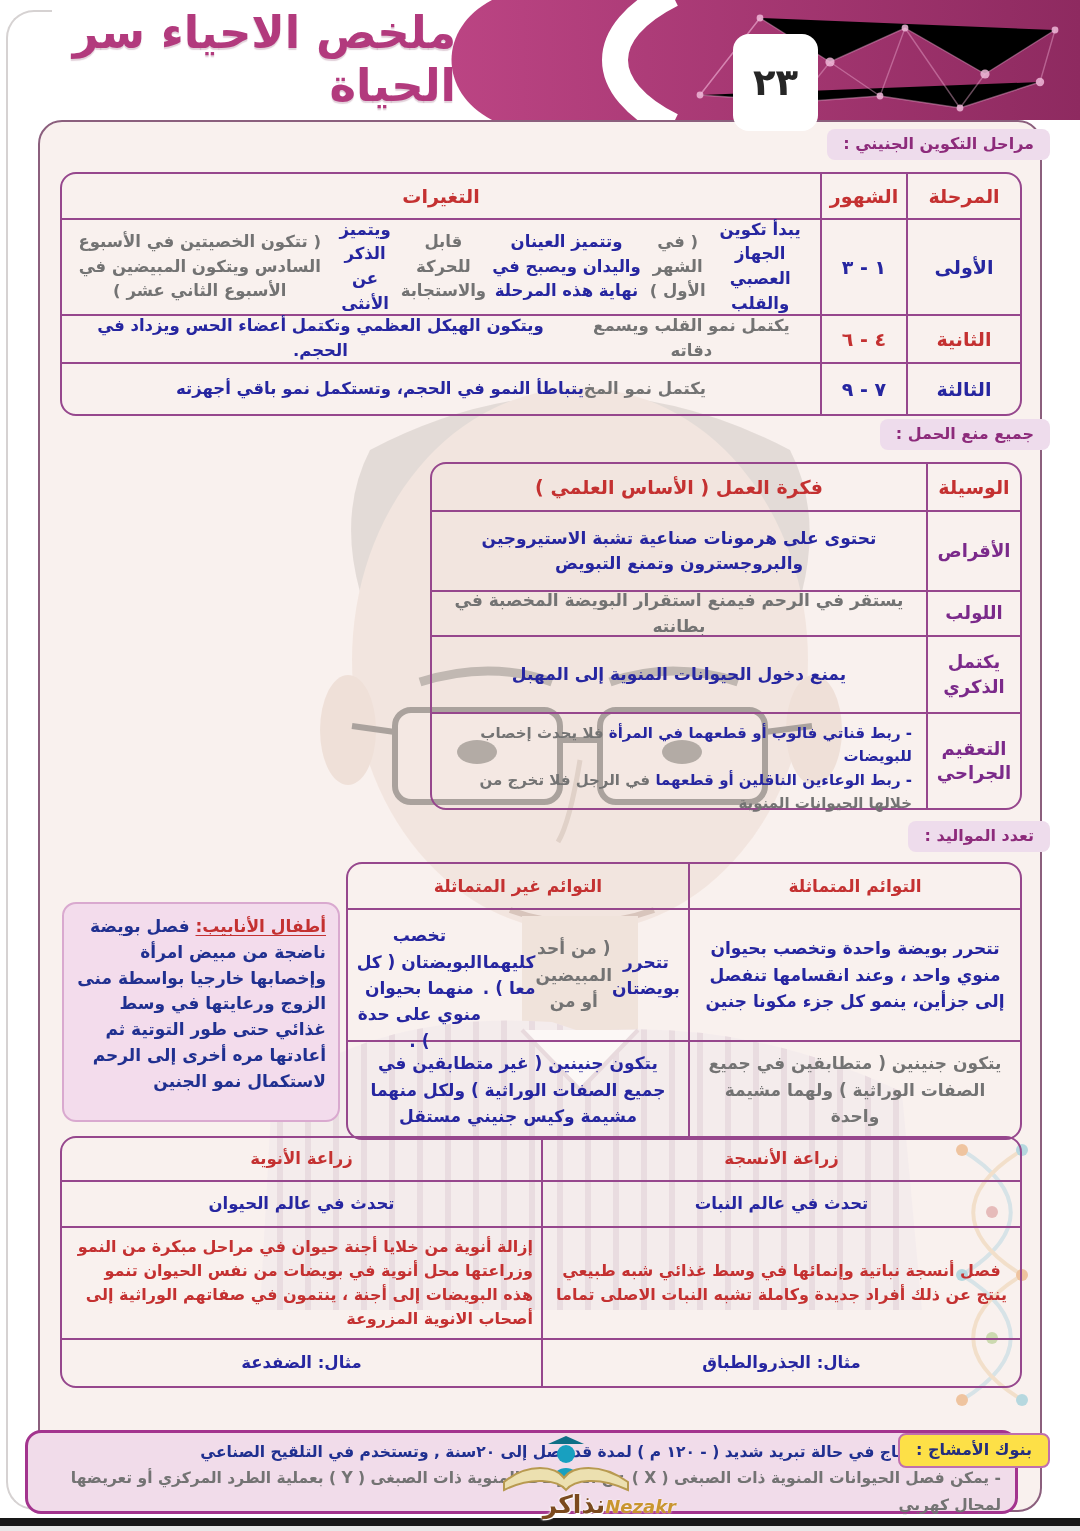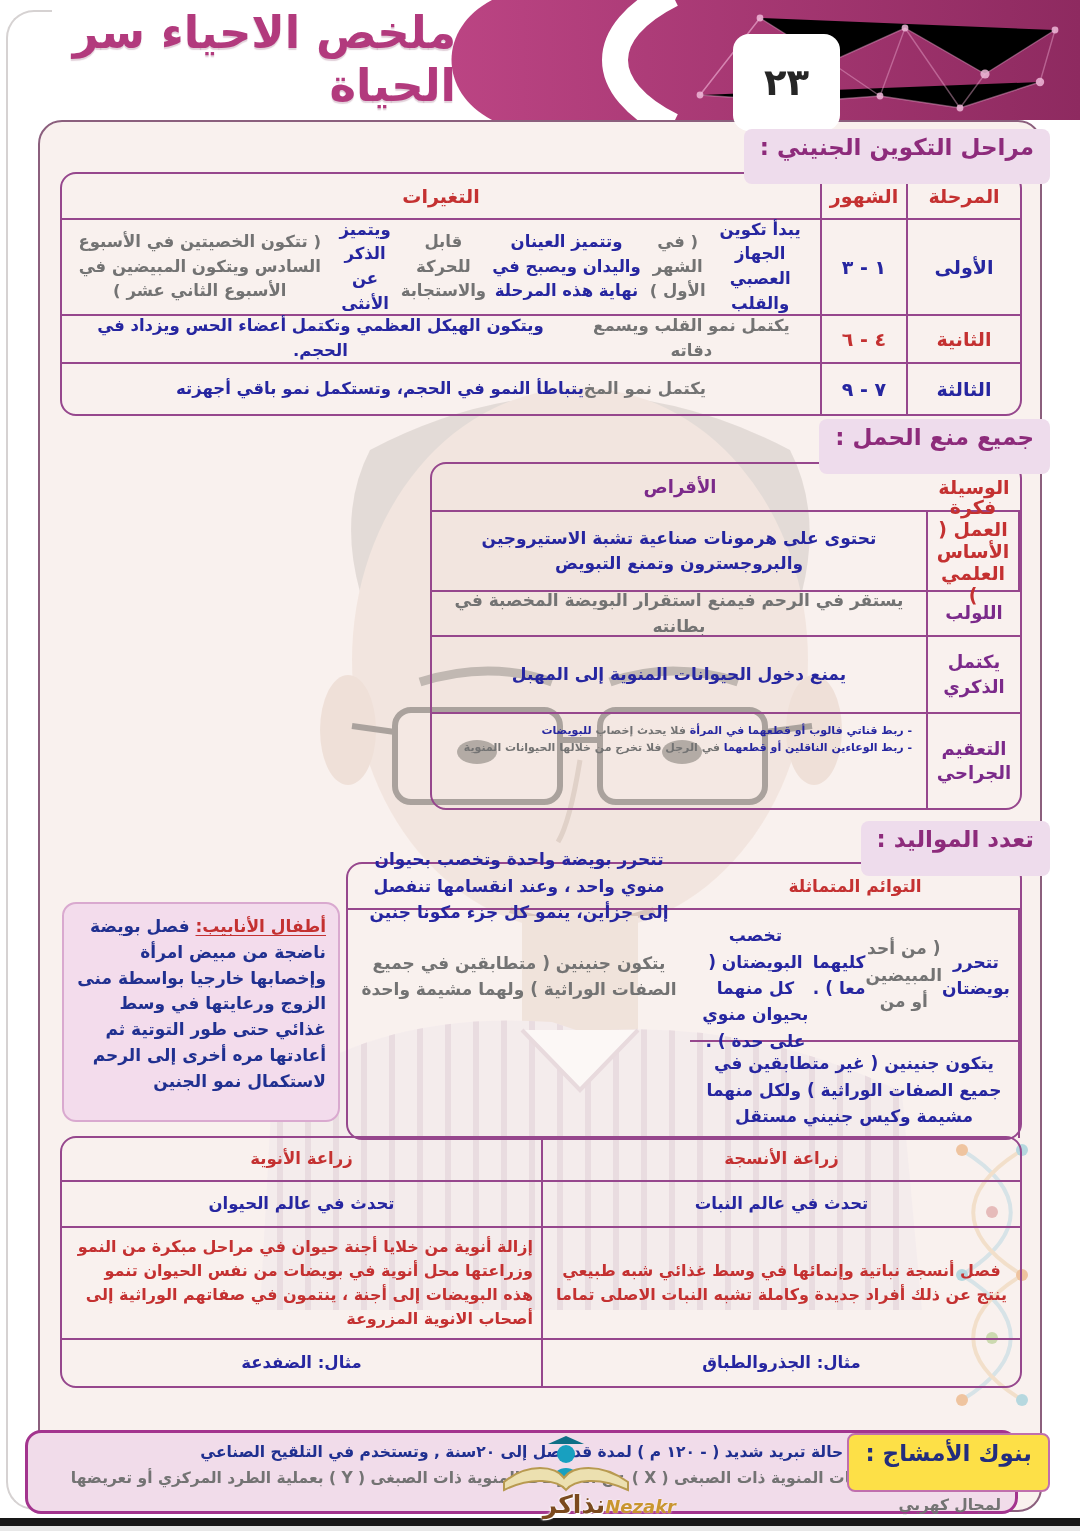--- a/index.html
+++ b/index.html
@@ -4,46 +4,46 @@
 <style>
 *{box-sizing:border-box;margin:0;padding:0}
 body{background:#fff;font-family:"DejaVu Sans",sans-serif}
 .page{position:relative;width:1080px;height:1531px;background:#fff;overflow:hidden;font-weight:bold;direction:rtl}
 .abs{position:absolute}
 
 .edge{left:6px;top:10px;width:46px;height:1500px;border:2px solid #d6d2d2;border-right:none;border-radius:28px 0 0 28px;z-index:0}
 
 .banner-svg{left:0;top:0;z-index:2}
 .title{left:8px;top:16px;width:448px;height:86px;display:flex;align-items:center;justify-content:center;font-size:45px;color:#b23a7d;z-index:3;text-shadow:0 2px 1px rgba(120,40,80,.22);letter-spacing:-1px}
-.page-tab{left:733px;top:34px;width:107px;height:97px;background:#fff;border-radius:16px;z-index:4;display:flex;align-items:center;justify-content:center;font-size:37px;color:#262626}
+.page-tab{left:733px;top:34px;width:85px;height:97px;background:#fff;border-radius:16px;z-index:4;display:flex;align-items:center;justify-content:center;font-size:37px;color:#262626}
 
 .content{left:38px;top:120px;width:1004px;height:1392px;border:2px solid #8b5f7d;border-radius:24px;background:#f9f1ee;z-index:1}
 
-.chip{background:#eedcec;color:#8d2b7b;font-size:23px;padding:5px 16px 24px;border-radius:8px;z-index:4}
+.chip{background:#eedcec;color:#8d2b7b;font-size:16px;padding:5px 16px 7px;border-radius:8px;z-index:4}
 .chip1{right:30px;top:129px}
 .chip2{right:30px;top:419px}
 .chip3{right:30px;top:821px}
 .chip4{right:30px;top:1433px;background:#fde047;border:2px solid #c06fad;color:#232d7e;z-index:5}
 
 .tbl{display:grid;direction:rtl;border:2.5px solid #96478d;border-radius:16px;z-index:3}
 .t1{left:60px;top:172px;width:962px;grid-template-columns:112px 86px 1fr;grid-template-rows:46px 96px 48px 50px}
 .t2{left:430px;top:462px;width:592px;grid-template-columns:92px 1fr;grid-template-rows:48px 80px 45px 77px 94px}
 .t3{left:346px;top:862px;width:676px;grid-template-columns:330px 1fr;grid-template-rows:46px 132px 96px}
 .t4{left:60px;top:1136px;width:962px;grid-template-columns:477px 1fr;grid-template-rows:44px 46px 112px 46px}
 .cell{display:flex;align-items:center;justify-content:center;text-align:center;padding:3px 8px}
 .bs{border-right:2.5px solid #96478d}
 .bb{border-bottom:2.5px solid #96478d}
 .th{color:#c43131;font-size:19px}
 .blue{color:#2626a0}.red{color:#c43131}
 .st{font-size:19px}
 .body{font-size:16.5px;line-height:1.5}
 .purple{color:#7b2a8a;font-size:18px;line-height:1.35}
 .idea{font-size:17px;line-height:1.5}
 .block{display:block;text-align:right;padding:8px 14px}
-.bullet{font-size:11px;line-height:1.55;text-align:right}
+.bullet{font-size:15px;line-height:1.55;text-align:right}
 .pre{white-space:pre-line}
 .t3 .cell{font-size:17px;line-height:1.55}
 .t4 .cell{font-size:16.5px;line-height:1.5}
 .t4 .method{font-size:16px}
 .ra{justify-content:flex-start;text-align:right}
 .c-b{color:#2626a0}.c-r{color:#737373}.c-n{color:#203090}
 .c-u{color:#c43131;text-decoration:underline;text-underline-offset:3px}
 
 .ivf{left:62px;top:902px;width:278px;height:220px;background:#f3dcec;border:2px solid #d9a9cf;border-radius:14px;padding:10px 12px;font-size:17px;line-height:1.52;text-align:right;z-index:3}
 
@@ -175,23 +175,23 @@
     <div class="cell st blue">الثالثة</div>
     <div class="cell st blue bs">٧ - ٩</div>
     <div class="cell body bs">
         <span class="c-r">يكتمل نمو المخ </span>
         <span class="c-b">يتباطأ النمو في الحجم، وتستكمل نمو باقي أجهزته</span>
       </div>
   </div>
 
   <div class="abs tbl t2">
     <div class="cell th bb">الوسيلة</div>
+    <div class="cell th bb bs">فكرة العمل ( الأساس العلمي )</div>
+
     <div class="cell purple bb">الأقراص</div>
-
-    <div class="cell th bb bs">فكرة العمل ( الأساس العلمي )</div>
     <div class="cell idea bb bs">
         <span class="c-b">تحتوى على هرمونات صناعية تشبة الاستيروجين والبروجسترون وتمنع التبويض</span>
       </div>
 
     <div class="cell purple bb">اللولب</div>
     <div class="cell idea bb bs">
         <span class="c-r">يستقر في الرحم فيمنع استقرار البويضة المخصبة في بطانته</span>
       </div>
 
     <div class="cell purple bb">يكتمل الذكري</div>
@@ -205,20 +205,21 @@
       <div class="bullet"><span class="c-b">- ربط الوعاءين الناقلين أو قطعهما </span><span class="c-r">في الرجل فلا تخرج من خلالها الحيوانات المنوية</span></div>
     </div>
   </div>
 
   <div class="abs ivf">
     <span><span class="c-u">أطفال الأنابيب:</span><span class="c-n"> فصل بويضة ناضجة من مبيض امرأة وإخصابها خارجيا بواسطة منى الزوج ورعايتها في وسط غذائي حتى طور التوتية ثم أعادتها مره أخرى إلى الرحم لاستكمال نمو الجنين</span></span>
   </div>
 
   <div class="abs tbl t3">
     <div class="cell th bb">التوائم المتماثلة</div>
+    <div class="cell th bb bs">التوائم غير المتماثلة</div>
 
     <div class="cell bb">
         <span class="c-b">تتحرر بويضة واحدة وتخصب بحيوان منوي واحد ، وعند انقسامها تنفصل إلى جزأين، ينمو كل جزء مكونا جنين</span>
       </div>
     <div class="cell bb bs pre"><span class="c-b">تتحرر بويضتان </span><span class="c-r">( من أحد المبيضين أو من</span><span class="c-b"> كليهما معا ) .</span><span class="c-b">
 تخصب البويضتان ( كل منهما بحيوان منوي على حدة ) .</span></div>
 
     <div class="cell">
         <span class="c-r">يتكون جنينين ( متطابقين في جميع الصفات الوراثية ) ولهما مشيمة واحدة</span>
       </div>

